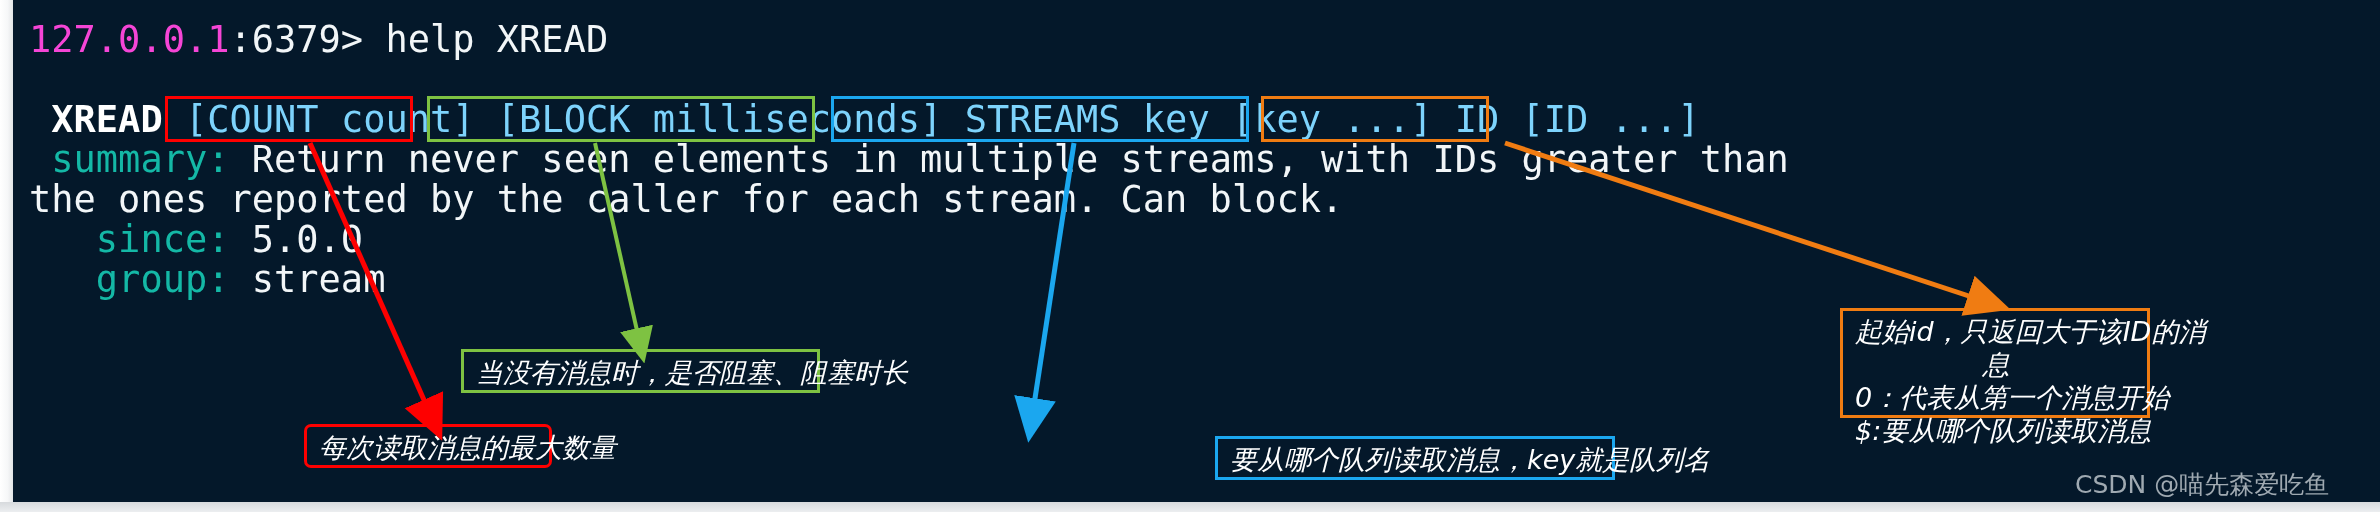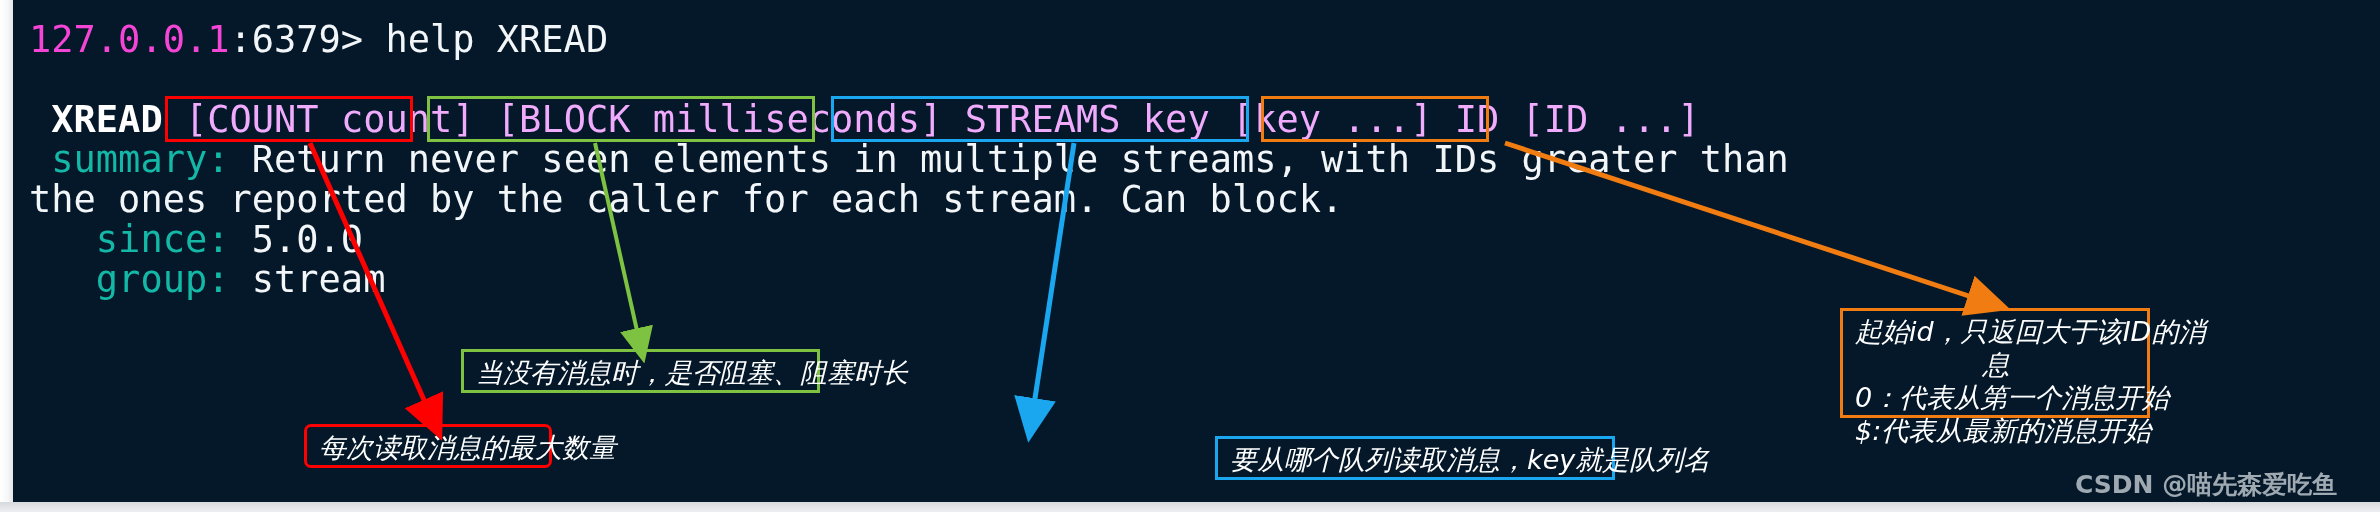--- a/index.html
+++ b/index.html
@@ -42,21 +42,21 @@
     position: absolute;
     white-space: pre;
     font-family: "DejaVu Sans Mono", "Liberation Mono", monospace;
     font-size: 37px;
     line-height: 40px;
     letter-spacing: 0px;
     color: #e8eef2;
   }
   .c-magenta { color: #f545d6; }
   .c-white   { color: #f2f6f8; }
-  .c-grey    { color: #f0abfc; }
+  .c-grey    { color: #7dd3fc; }
   .c-yellow  { color: #14b8a6; }
   .c-bright  { color: #ffffff; font-weight: bold; }
 
   
   .synbox {
     position: absolute;
     border: 3px solid #ff1a1a;
     box-sizing: border-box;
     pointer-events: none;
   }
@@ -124,23 +124,23 @@
     <div class="synbox green" style="left:414px; top:96px;  width:388px; height:46px;"></div>
     <div class="synbox blue" style="left:818px; top:96px;  width:418px; height:46px;"></div>
     <div class="synbox orange" style="left:1248px; top:96px; width:228px; height:46px;"></div>
 
     <div class="callout red" style="left:291px; top:424px; width:248px; height:44px;border-radius:7px;"><span>每次读取消息的最大数量</span></div>
 
     <div class="callout green" style="left:448px; top:349px; width:359px; height:44px;"><span>当没有消息时，是否阻塞、阻塞时长</span></div>
 
     <div class="callout blue" style="left:1202px; top:424px; width:400px; height:44px;"><span>要从哪个队列读取消息，key就是队列名</span></div>
 
-    <div class="callout orange" style="left:1827px; top:308px; width:310px; height:110px;"><span>起始id，只返回大于该ID的消</span><br><span>息</span><br><span>0：代表从第一个消息开始</span><br><span>$:代表从最新的消息开始</span></div>
+    <div class="callout orange" style="left:1827px; top:308px; width:310px; height:110px;"><span>起始id，只返回大于该ID的消</span><br><span>息</span><br><span>0：代表从第一个消息开始</span><br><span>$:要从哪个队列读取消息</span></div>
 
-    <div class="watermark" style="left:2062px; top:468px;font-weight:bold;">CSDN @喵先森爱吃鱼</div>
+    <div class="watermark" style="left:2062px; top:468px;">CSDN @喵先森爱吃鱼</div>
 
   </div>
 
   <svg class="arrows" viewBox="0 0 2380 512">
     <defs>
       <marker id="ar-red" markerWidth="9" markerHeight="9" refX="4" refY="4.2" orient="auto">
         <path d="M0,0 L9,4.2 L0,8.4 z" fill="#fe0000"></path>
       </marker>
       <marker id="ar-green" markerWidth="9" markerHeight="9" refX="4" refY="4.2" orient="auto">
         <path d="M0,0 L9,4.2 L0,8.4 z" fill="#7ec242"></path>

